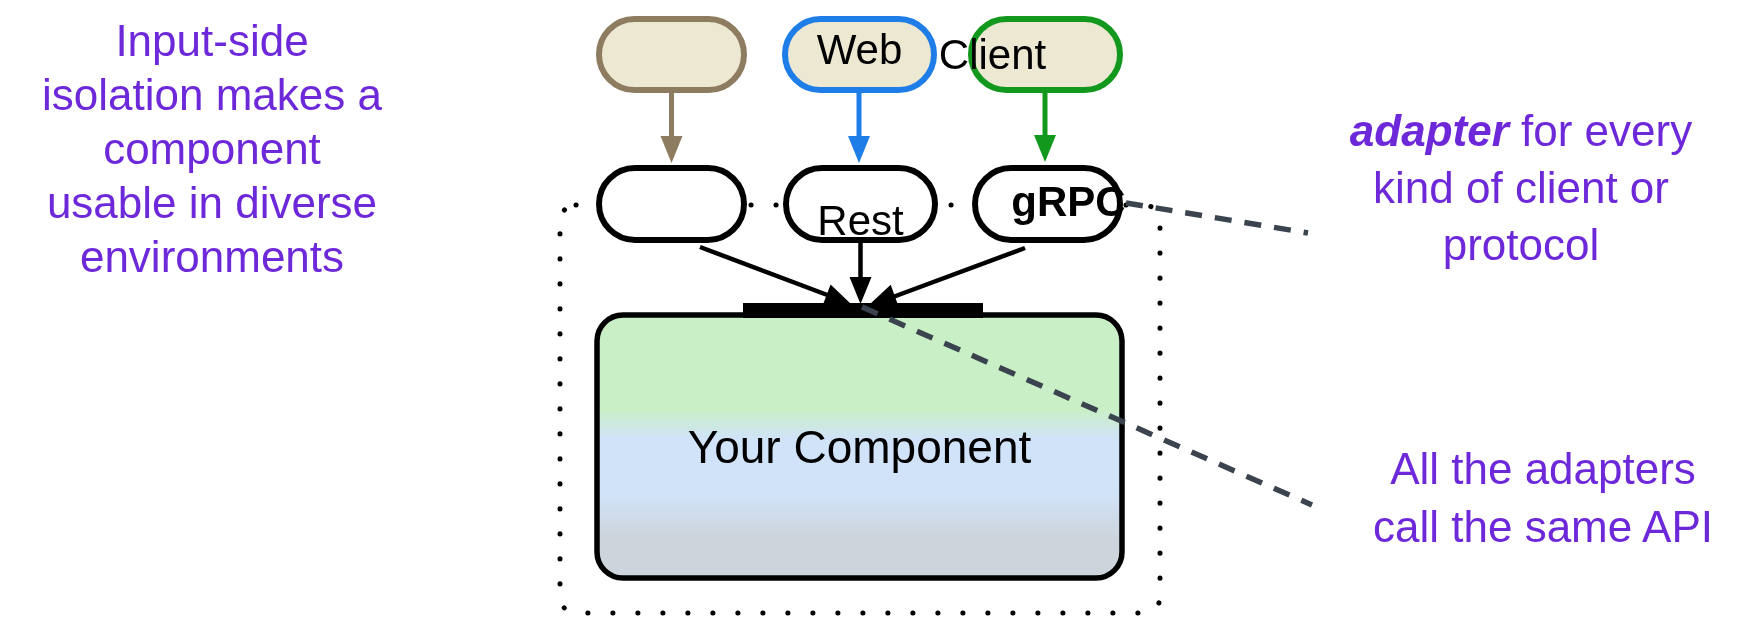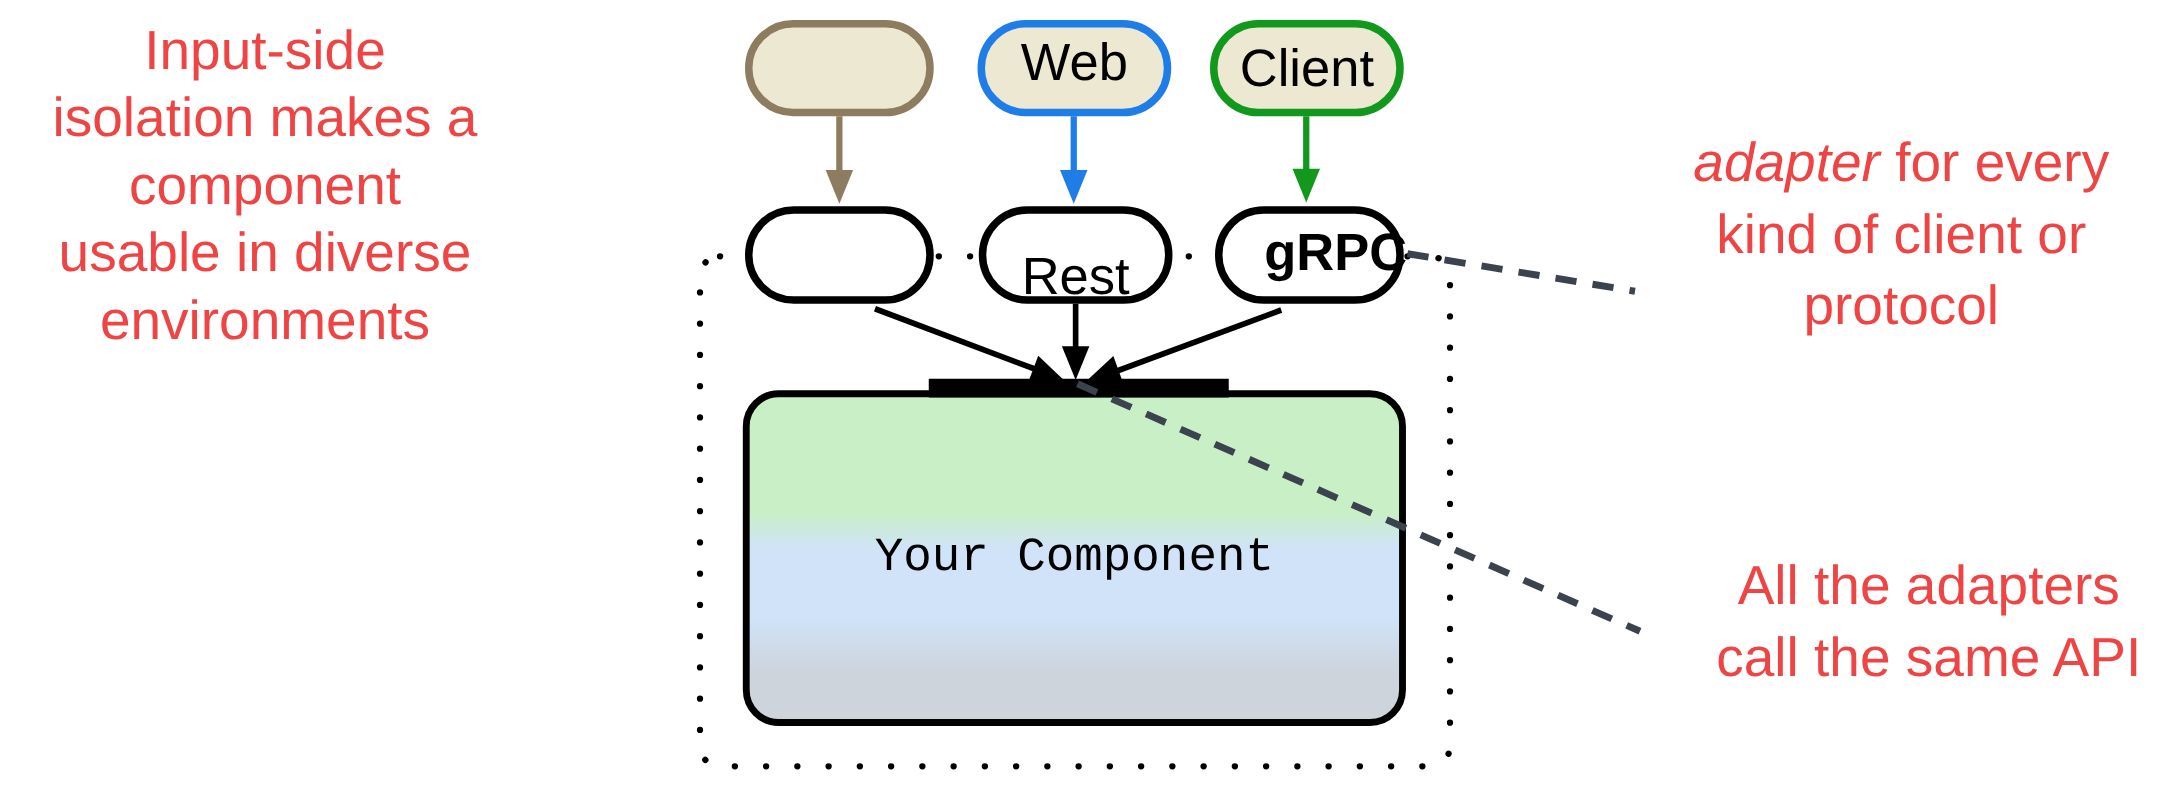--- a/index.html
+++ b/index.html
@@ -1,33 +1,33 @@
 <!DOCTYPE html>
 <html><head>
 <meta charset="utf-8">
 <style>
   html,body{margin:0;padding:0;background:#ffffff;}
   .stage{
     position:relative;width:1742px;height:628px;overflow:hidden;
     font-family:"Liberation Sans","DejaVu Sans",sans-serif;color:#000;
   }
   .stage svg{position:absolute;left:0;top:0;}
-  .txt{position:absolute;text-align:center;white-space:pre-line;color:#ef4444;}
+  .txt{position:absolute;text-align:center;white-space:pre-line;color:#6d28d9;}
   .note-left{left:0;top:14px;width:424px;font-size:44px;line-height:54px;}
   .note-right-top{left:1308px;top:102px;width:426px;font-size:44px;line-height:57px;}
   .note-right-bottom{left:1333px;top:440px;width:420px;font-size:44px;line-height:58px;}
   .pill-label{
     position:absolute;display:flex;align-items:center;justify-content:center;
     font-size:42px;line-height:1;white-space:nowrap;
   }
   .component-label{
     position:absolute;left:597px;top:315px;width:525px;height:263px;
-    display:flex;align-items:center;justify-content:center;font-size:38px;font-family:Liberation Mono, monospace;
+    display:flex;align-items:center;justify-content:center;font-size:46px;
   }
-  .italic{font-style:italic;}
+  .italic{font-style:italic;font-weight:bold;}
 </style>
 </head>
 <body>
 
 <div class="stage">
 
   <svg width="1742" height="628" viewBox="0 0 1742 628">
     <defs>
       <linearGradient id="compGrad" x1="0" y1="0" x2="0" y2="1">
         <stop offset="0" stop-color="#c9efc6"></stop>
@@ -83,21 +83,21 @@
     <rect x="975" y="168" width="145" height="72" rx="36" stroke-width="6" fill="#ffffff" stroke="#000000"></rect>
   </svg>
 
   <div class="txt note-left">Input-side
 isolation makes a
 component
 usable in diverse
 environments</div>
 
   <div class="pill-label" style="left:782px;top:16px;width:155px;height:68px;">Web</div>
-  <div class="pill-label" style="left:968px;top:16px;width:155px;height:77px;">Client</div>
+  <div class="pill-label" style="left:915px;top:16px;width:155px;height:77px;">Client</div>
 
   <div class="pill-label" style="left:783px;top:182px;width:155px;height:78px;">Rest</div>
   <div class="pill-label" style="left:993px;top:165px;width:151px;height:74px;font-weight:bold;">gRPC</div>
 
   <div class="component-label">Your Component</div>
 
   <div class="txt note-right-top"><span class="italic">adapter</span><span> for every
 kind of client or
 protocol</span></div>
 

